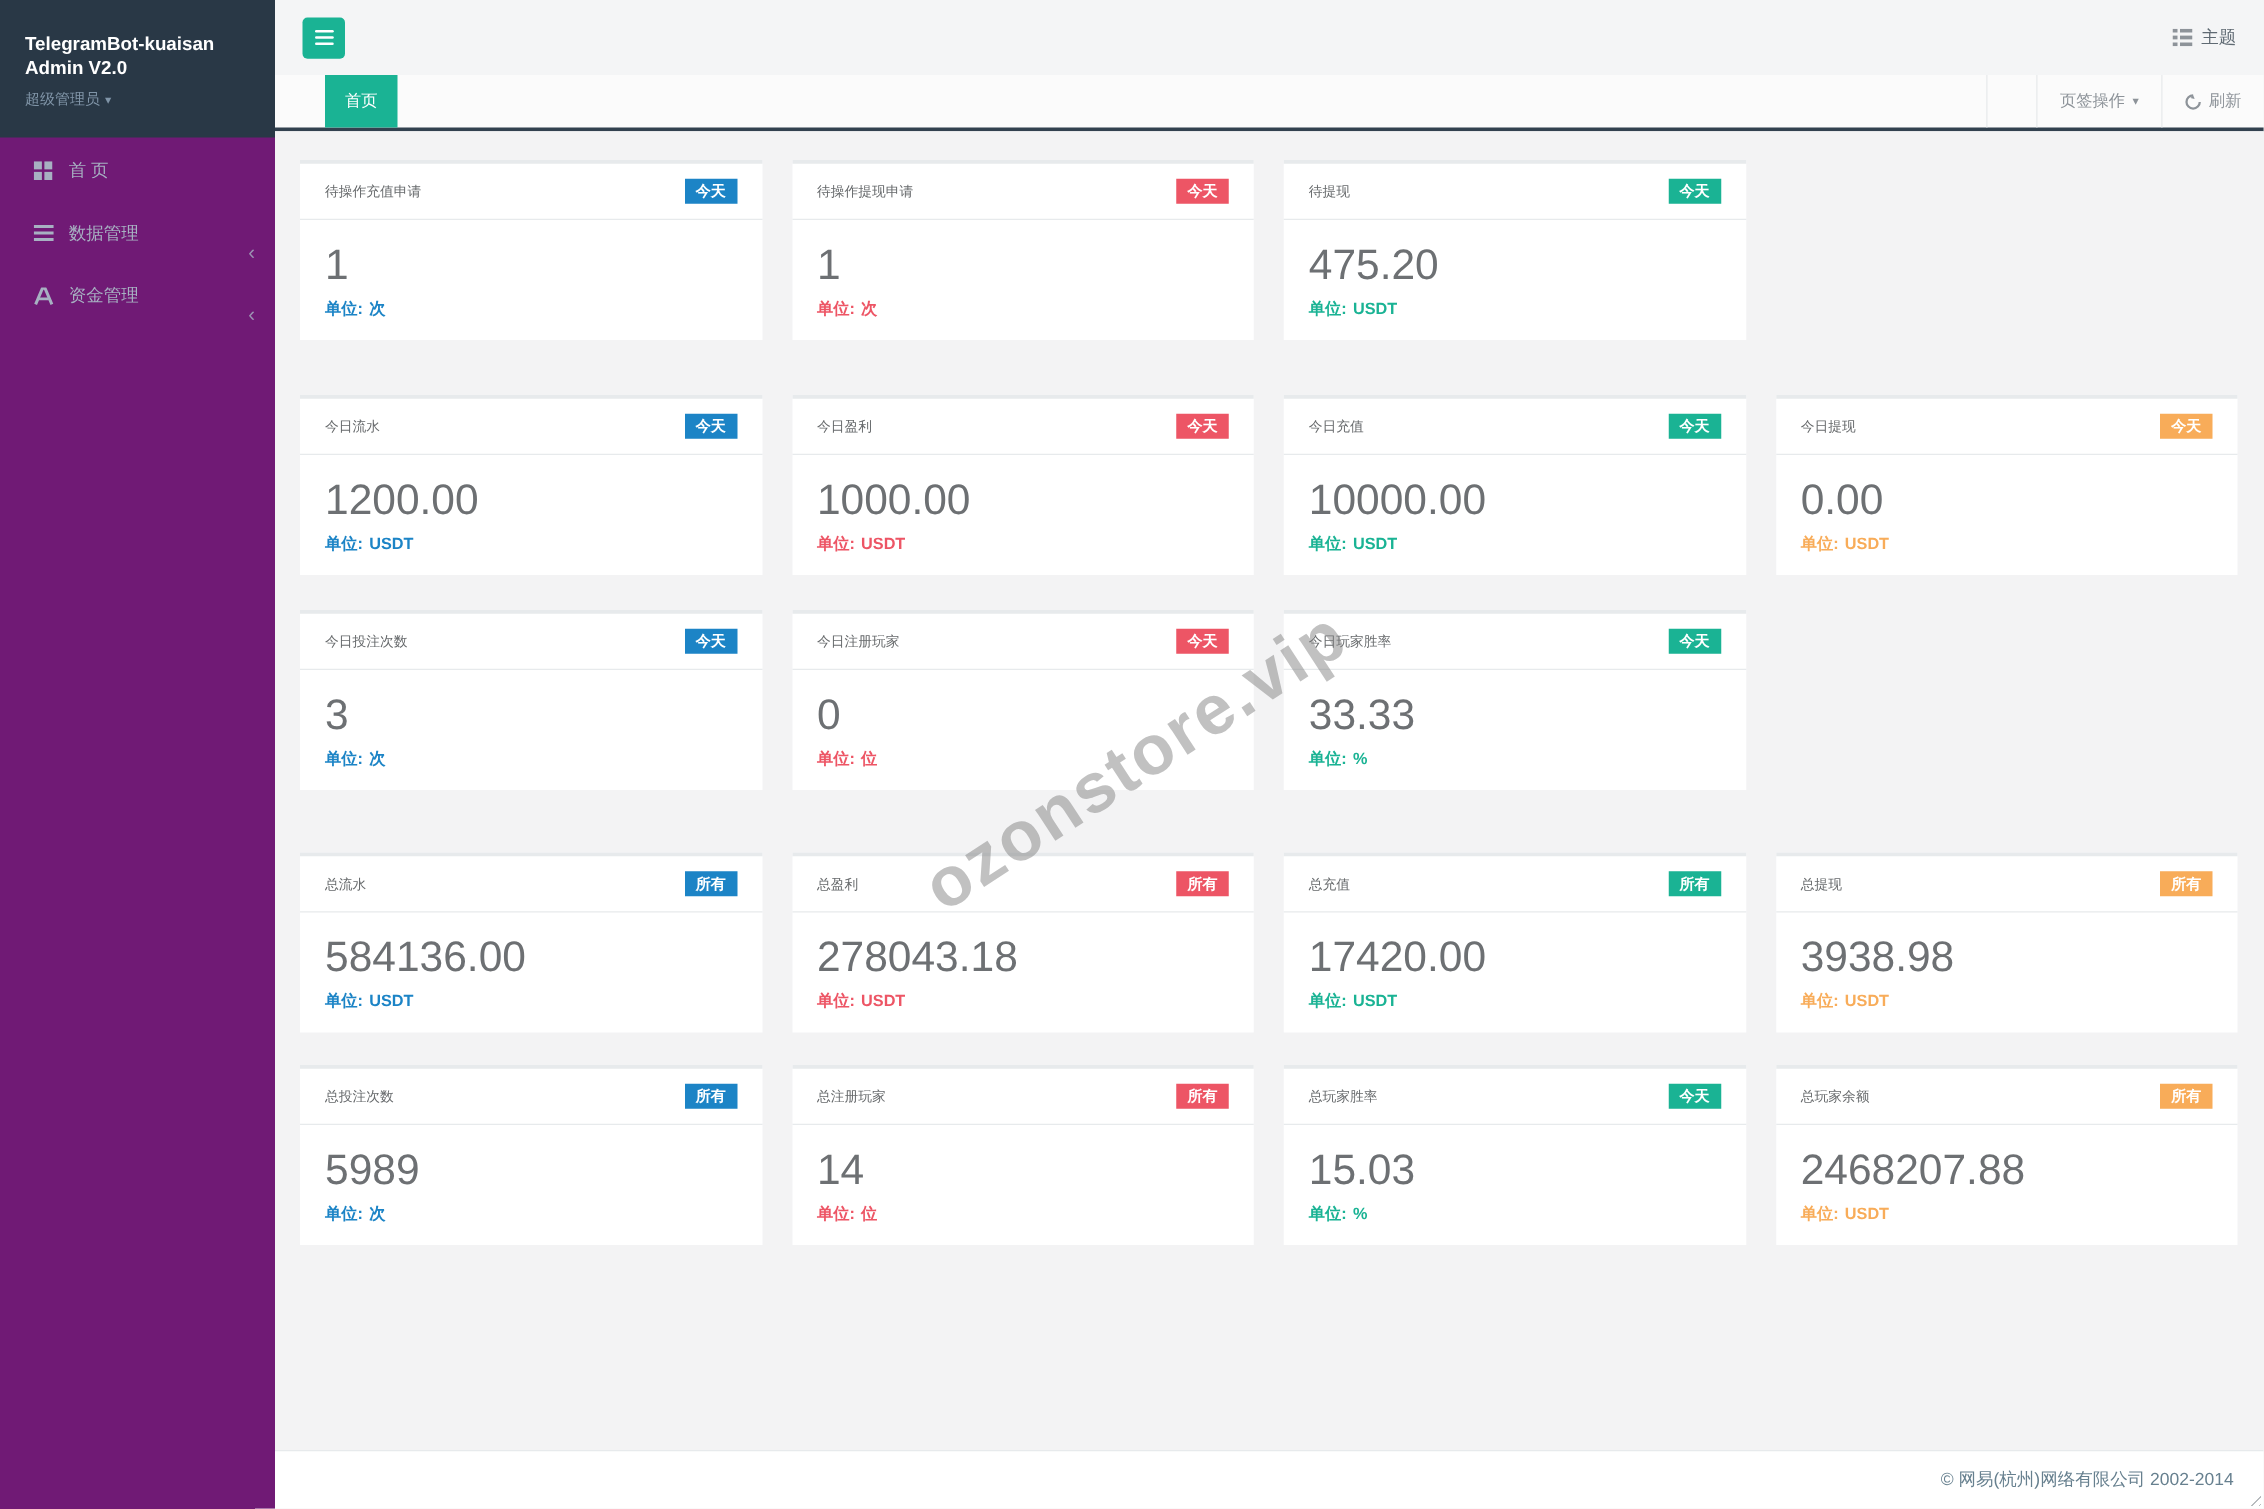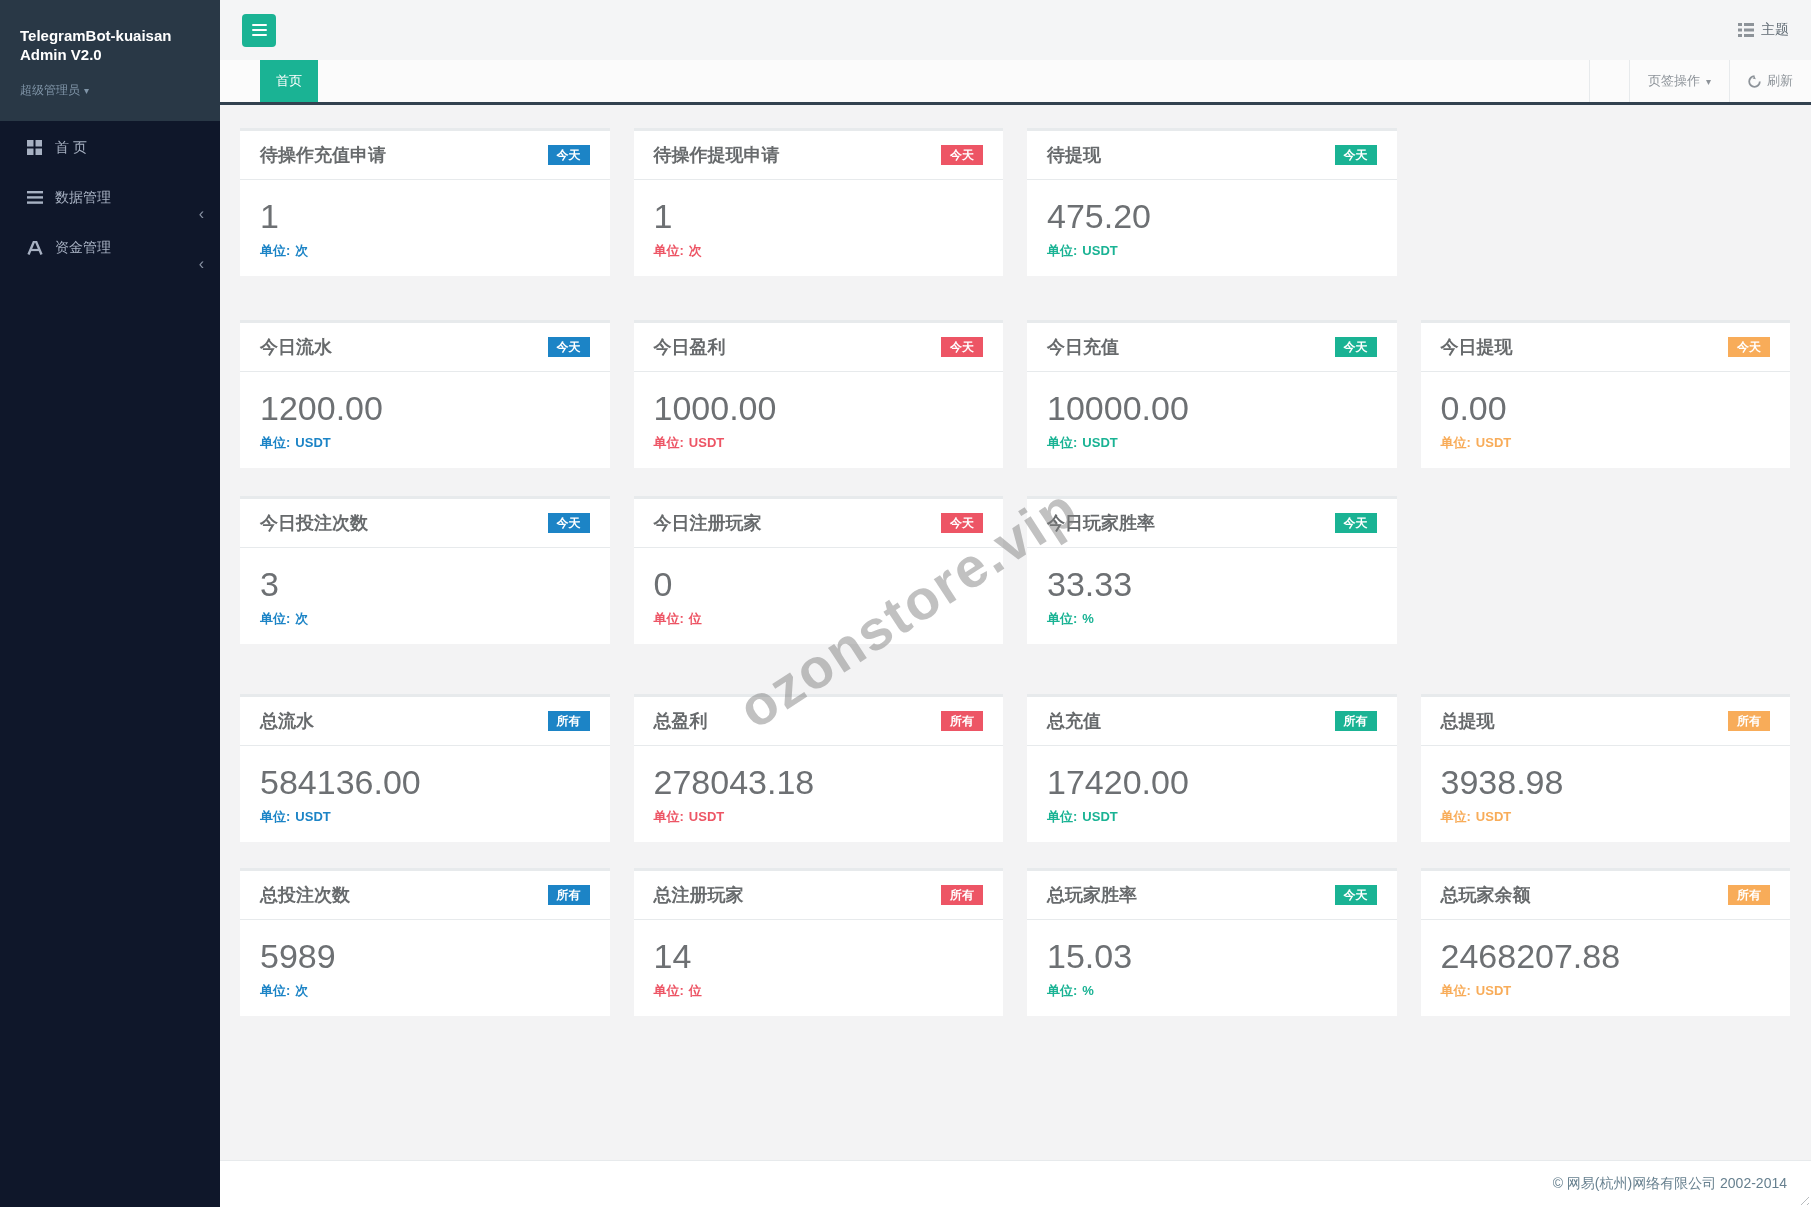--- a/index.html
+++ b/index.html
@@ -1,24 +1,24 @@
 <!DOCTYPE html>
 <html><head>
 <meta charset="utf-8">
 <style>
   * { margin:0; padding:0; box-sizing:border-box; }
   html,body { width:1811px; height:1207px; overflow:hidden; }
   body { font-family:"Liberation Sans","DejaVu Sans",sans-serif; background:#f3f3f4; color:#676a6c; }
   .page { display:flex; width:1811px; height:1207px; }
 
   
-  .sidebar { width:220px; height:100%; background:#0f172a; flex:0 0 220px; }
+  .sidebar { width:220px; height:100%; background:#701a75; flex:0 0 220px; }
   .brand { background:#293846; padding:26px 20px 22px 20px; }
   .brand-line { color:#ffffff; font-weight:bold; font-size:15px; line-height:19px; }
-  .brand-role { color:#8095a8; font-size:12px; margin-top:18px; cursor:pointer; }
+  .brand-role { color:#8095a8; font-size:12px; margin-top:7px; cursor:pointer; }
   .brand-role .caret { font-size:10px; margin-left:4px; }
   .menu { padding-top:18px; }
   .menu-item { position:relative; display:flex; height:50px; padding-left:26px; color:#a7b1c2; font-size:14px; cursor:pointer; }
   .menu-item .mi-icon { width:17px; height:17px; margin-right:12px; display:inline-flex; align-items:center; justify-content:center; }
   .menu-item svg { display:block; }
   .menu-item .chev { position:absolute; right:16px; top:50%; transform:translateY(-50%); font-size:16px; color:#a7b1c2; opacity:.8; }
 
   
   .main { flex:1 1 auto; display:flex; flex-direction:column; position:relative; height:100%; }
 
@@ -34,21 +34,21 @@
   .tab-btn { display:flex; align-items:center; gap:6px; padding:0 18px; font-size:13px; color:#8d9399; background:transparent; border:none; border-left:1px solid #e7eaec; cursor:pointer; }
   .tab-btn .caret { font-size:10px; }
   .tab-actions .spacer { width:40px; border-left:1px solid #e7eaec; }
   .tab-btn svg { display:block; }
 
   
   .content { position:relative; flex:1 1 auto; background:#f3f3f4; padding:23px 21px 0 20px; overflow:hidden; }
   .stat-row { display:grid; grid-template-columns:repeat(4,1fr); column-gap:24px; }
   .card { background:#ffffff; border-top:3px solid #e7eaec; }
   .card-head { display:flex; align-items:center; justify-content:space-between; padding:12px 20px; border-bottom:1px solid #e7eaec; }
-  .card-title { font-size:18px; color:#676a6c;font-weight:bold; }
+  .card-title { font-size:11px; color:#676a6c; }
   .badge { color:#ffffff; font-size:12px; font-weight:bold; padding:3px 9px; border-radius:0; line-height:14px; }
   .card-body { padding:16px 20px 16px 20px; }
   .card-value { font-size:34px; color:#6d7073; line-height:40px; font-weight:400; }
   .card-unit { margin-top:6px; font-size:13px; font-weight:bold; }
   .card-unit .u-val { margin-left:5px; }
 
   .watermark { position:absolute; left:688px; top:503px; transform:translate(-50%,-50%) rotate(-33deg); font-size:56px; font-weight:600; letter-spacing:2px; color:rgba(125,125,125,0.48); white-space:nowrap; pointer-events:none; }
 
   .footer { flex:0 0 47px; background:#ffffff; border-top:1px solid #e7eaec; display:flex; align-items:center; justify-content:flex-end; padding-right:24px; font-size:14px; color:#67808f; position:relative; }
   .grip { position:absolute; right:2px; bottom:2px; width:12px; height:12px; background:

